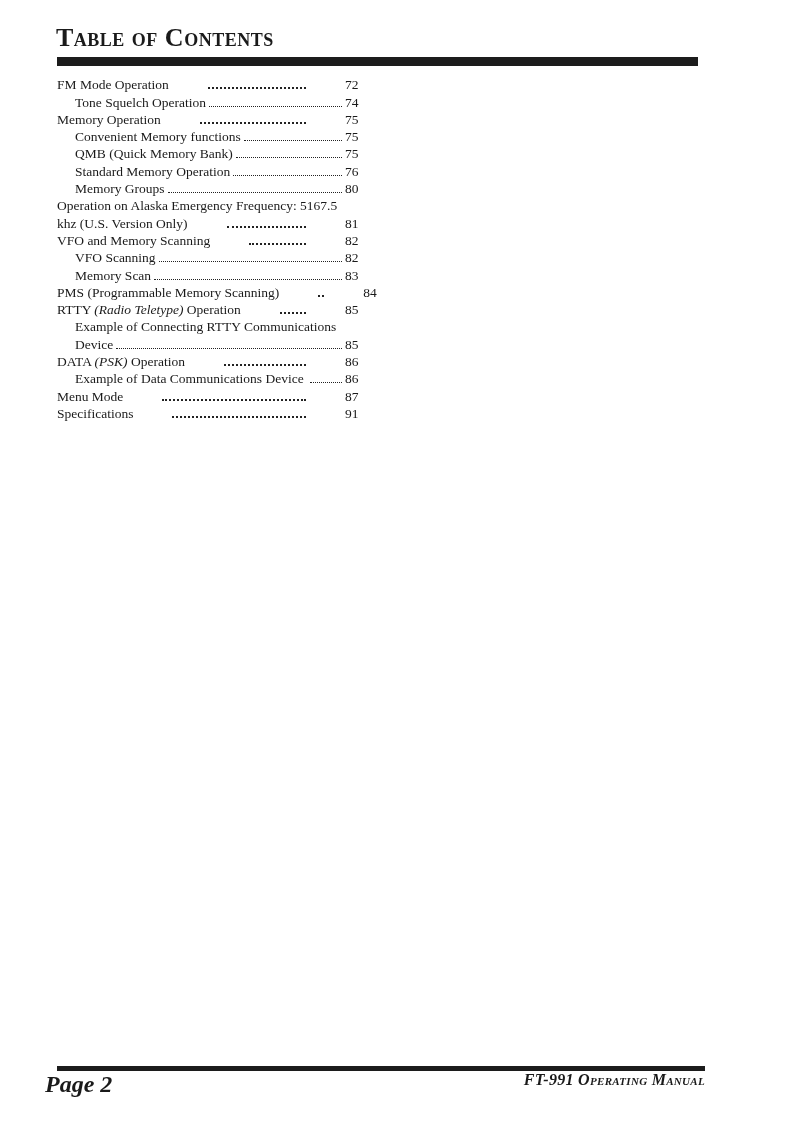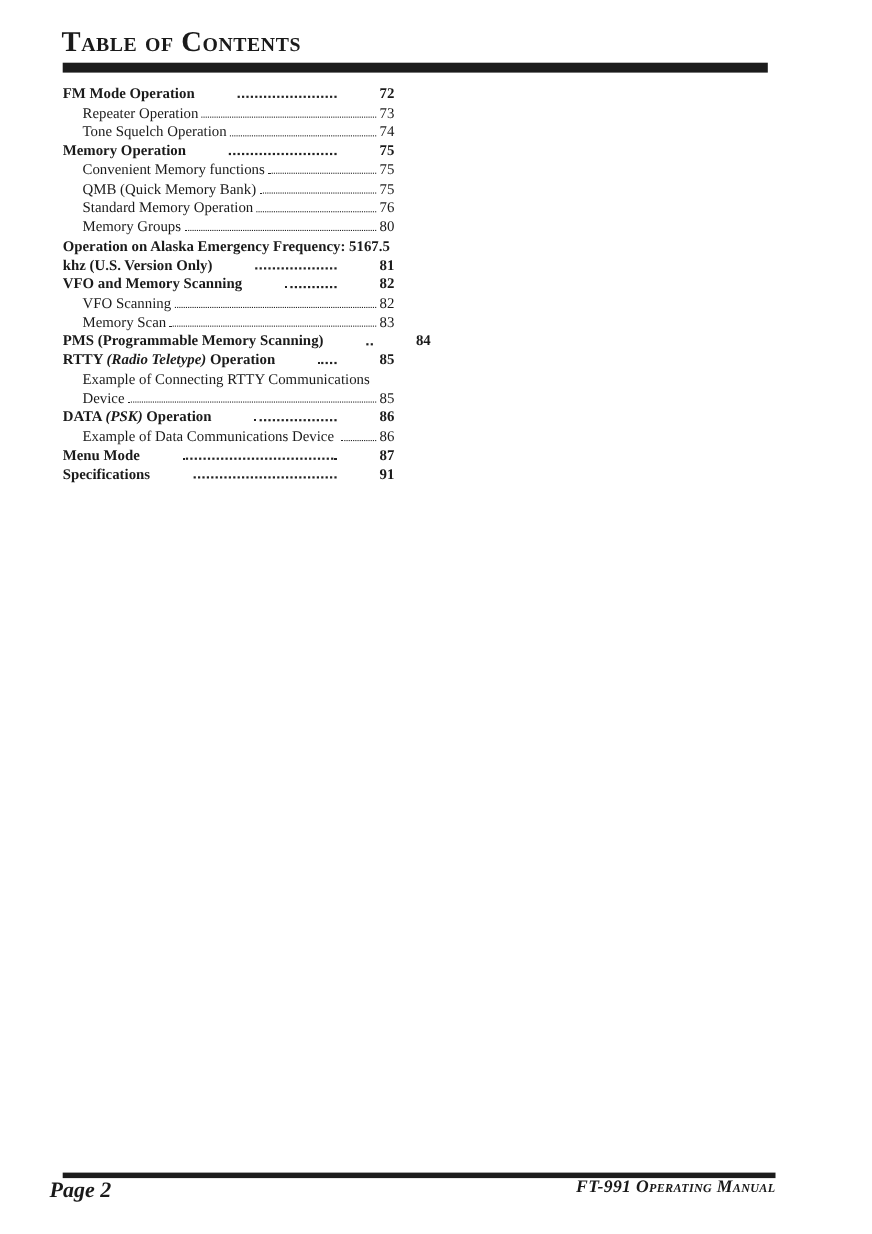--- a/index.html
+++ b/index.html
@@ -31,41 +31,41 @@
   .toc {
     position: absolute; left: 57px; top: 76px;
     width: 303px;
   }
   .row {
     display: flex; align-items: flex-end;
     height: 17.3px;
     font-size: 13.5px; line-height: 16px;
     white-space: pre;
   }
-  .row.b { font-weight: bold; gap: 36px; }
+  .row.b { font-weight: normal; gap: 36px; }
   .row.i { padding-left: 18px; }
   .lbl { flex: 0 0 auto; }
   .dots {
     flex: 1 1 auto; min-width: 6px;
     border-bottom: 1.5px dotted #222222;
     margin: 0 3px 4px 3px;
   }
   .row.b .dots { border-bottom-width: 2px; }
   .pg { flex: 0 0 auto; min-width: 15px; text-align: left; }
   .it { font-style: italic; margin-top: 40px; }
 
   
   .footer-rule {
     position: absolute; left: 57px; top: 1066px;
     width: 648px; height: 5px;
     background: #1c1c1c;
   }
   .footer-page {
     position: absolute; left: 45px; top: 1071px;
-    font-size: 20px; font-weight: bold; font-style: italic;
+    font-size: 24px; font-weight: bold; font-style: italic;
   }
   .footer-manual {
     position: absolute; right: 88px; top: 1071px;
     font-size: 16px; font-weight: bold; font-style: italic;
     font-variant: small-caps;
     letter-spacing: 0.3px;
   }
 </style>
 </head>
 <body>
@@ -76,25 +76,20 @@
   <div class="title-bar"></div>
 
   <div class="toc">
 
     <div class="row b">
       <span class="lbl">FM Mode Operation</span>
       <span class="dots"></span>
       <span class="pg">72</span>
     </div>
 
-    <div class="row i">
-      <span class="lbl">Repeater Operation</span>
-      <span class="dots"></span>
-      <span class="pg">73</span>
-    </div>
 
     <div class="row i">
       <span class="lbl">Tone Squelch Operation</span>
       <span class="dots"></span>
       <span class="pg">74</span>
     </div>
 
     <div class="row b">
       <span class="lbl">Memory Operation</span>
       <span class="dots"></span>

